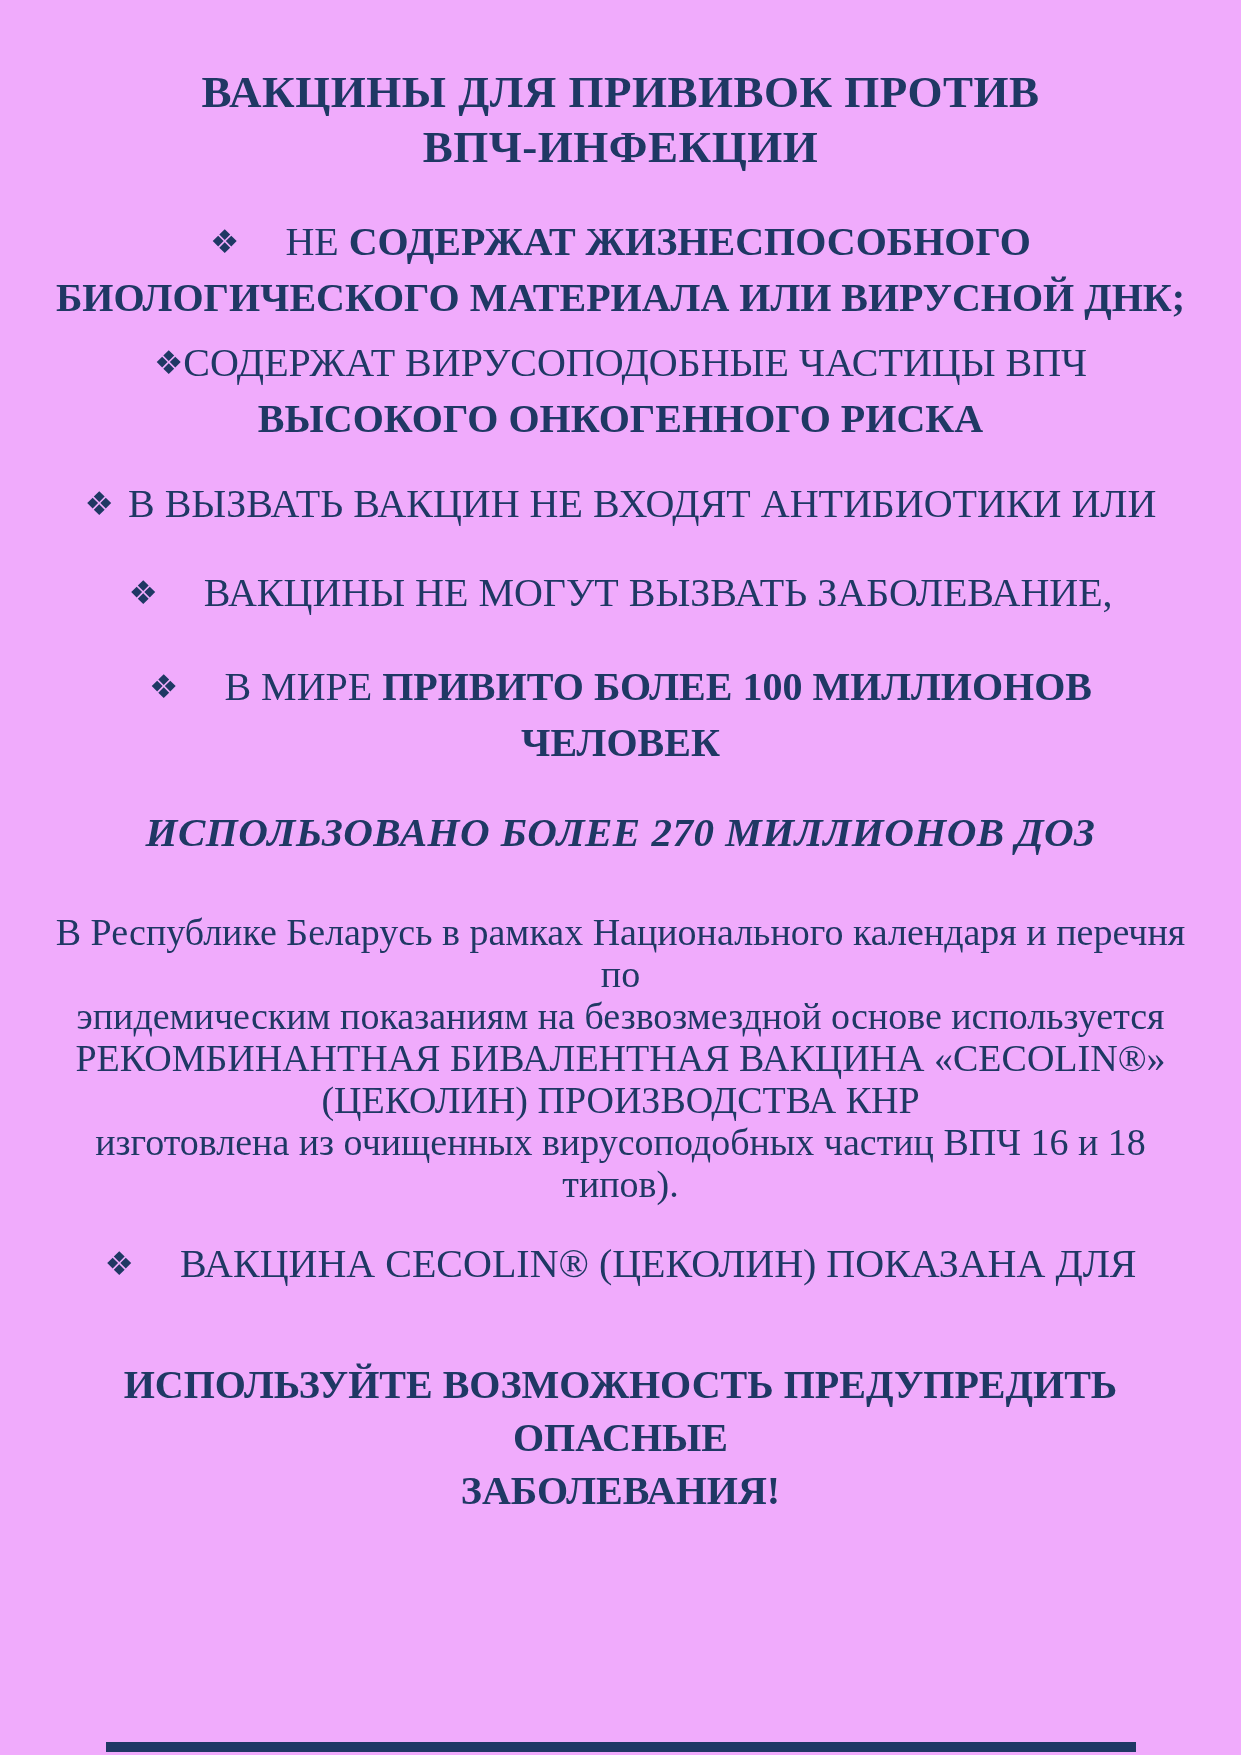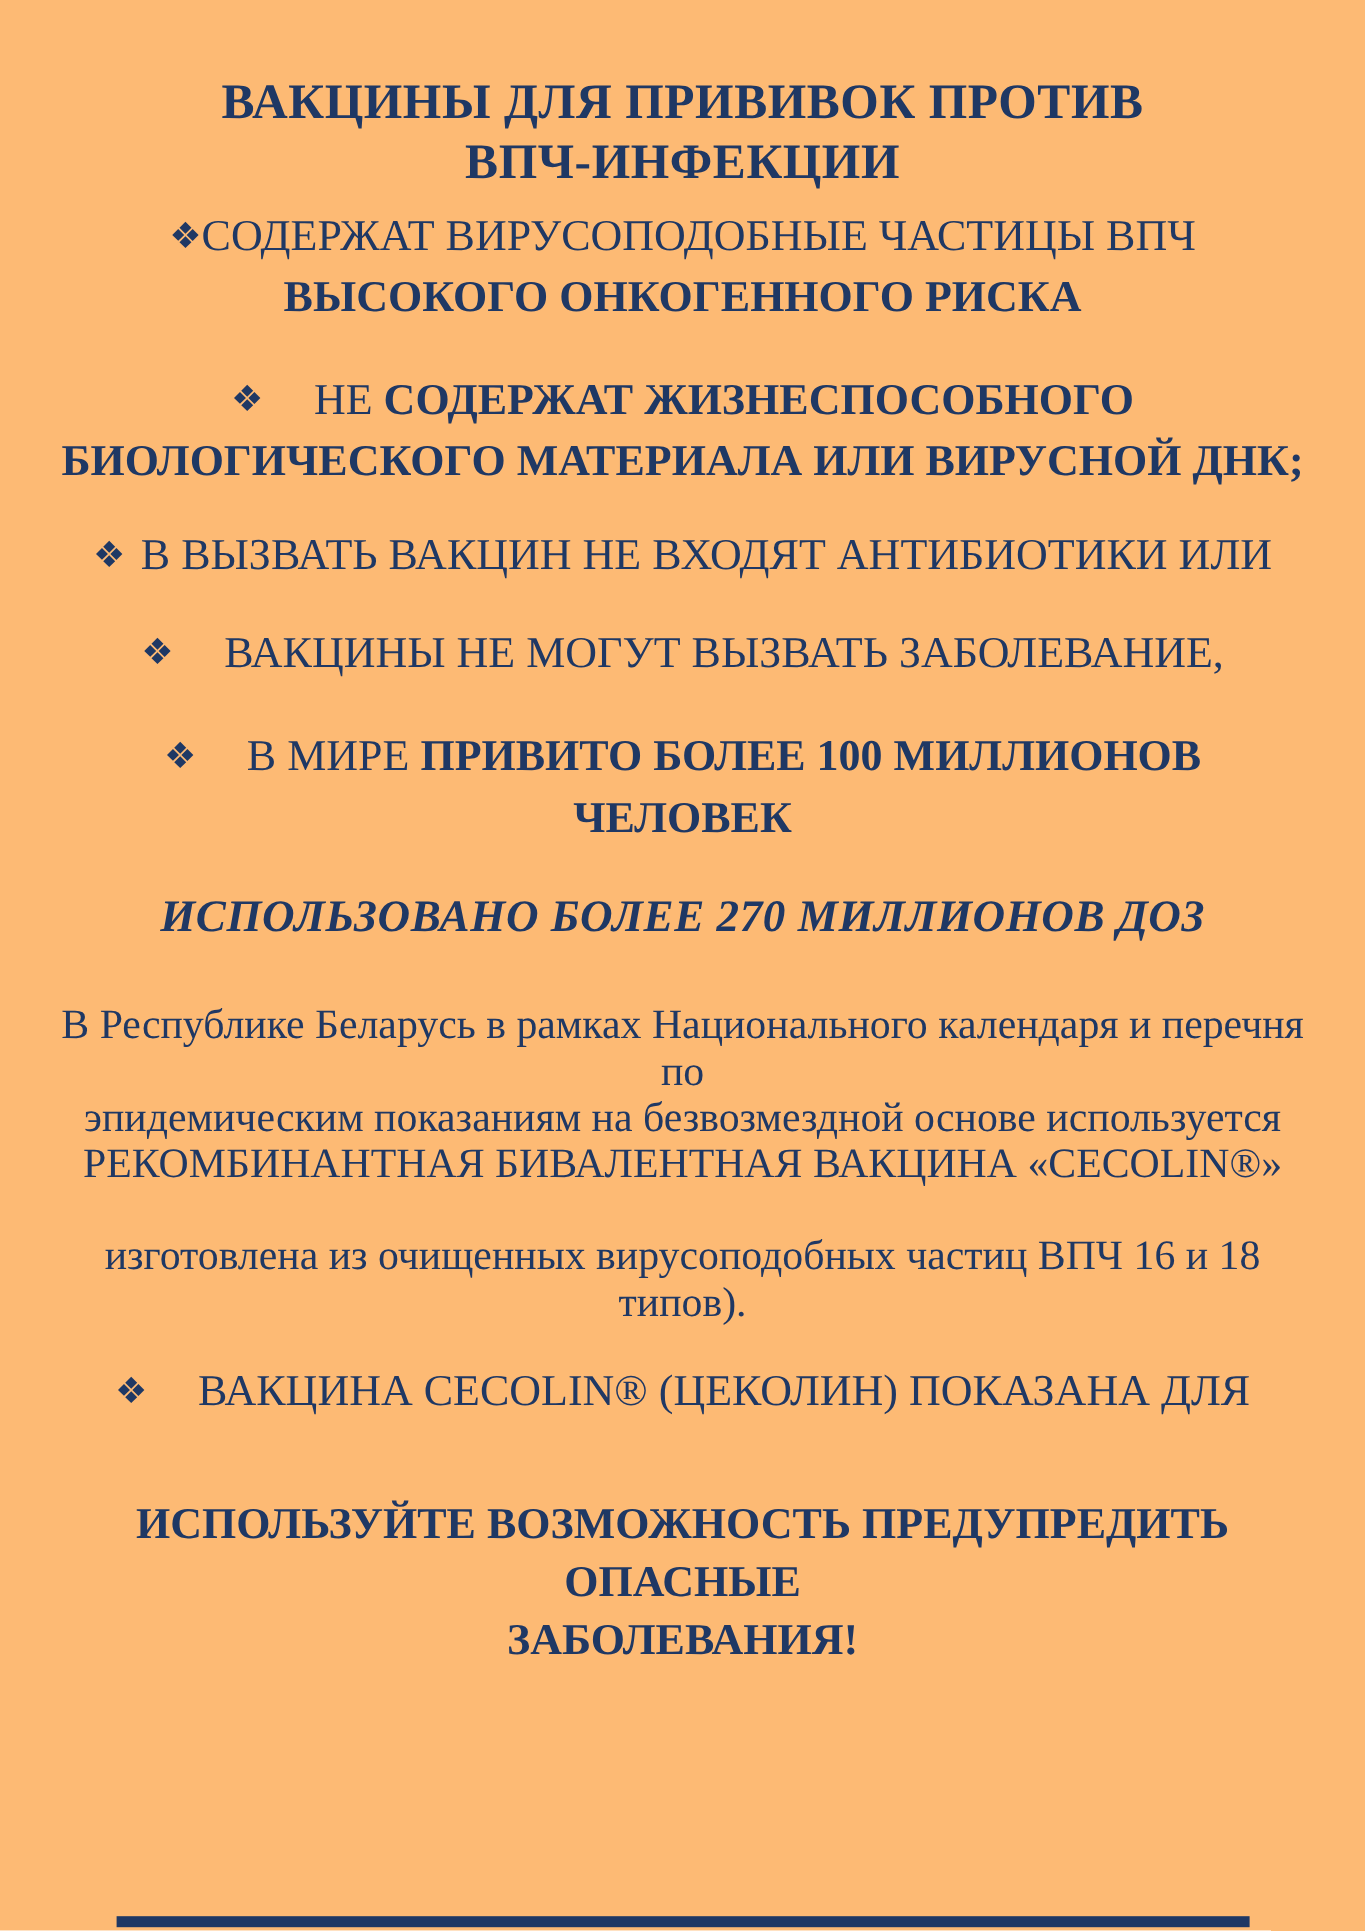--- a/index.html
+++ b/index.html
@@ -1,21 +1,21 @@
 <!DOCTYPE html>
 <html lang="ru"><head>
 <meta charset="utf-8">
 <style>
   html, body { margin: 0; padding: 0; background: #ffffff; }
   .page {
     position: relative;
     width: 1241px;
     height: 1755px;
     margin: 0 auto;
-    background: #fdba74;
+    background: #f0abfc;
     color: #1f3864;
     font-family: "Liberation Serif", "DejaVu Serif", serif;
     overflow: hidden;
     box-sizing: border-box;
     padding: 65px 48px 0 48px;
     text-align: center;
   }
   .title {
     font-size: 45px;
     font-weight: bold;
@@ -78,28 +78,28 @@
 </head>
 <body>
 
 <div class="page">
 
   <div class="title">
     <span>ВАКЦИНЫ ДЛЯ ПРИВИВОК ПРОТИВ</span><br>
     <span>ВПЧ-ИНФЕКЦИИ</span>
   </div>
 
+  <div class="bullet mt-b1">
+    <span class="marker">❖</span><span class="tab"></span><span>НЕ </span><span class="b">СОДЕРЖАТ ЖИЗНЕСПОСОБНОГО</span><br>
+    <span class="b">БИОЛОГИЧЕСКОГО МАТЕРИАЛА ИЛИ ВИРУСНОЙ ДНК;</span>
+  </div>
+
   <div class="bullet mt-b2">
     <span class="marker">❖</span><span>СОДЕРЖАТ ВИРУСОПОДОБНЫЕ ЧАСТИЦЫ ВПЧ</span><br>
     <span class="b">ВЫСОКОГО ОНКОГЕННОГО РИСКА</span>
-  </div>
-
-  <div class="bullet mt-b1">
-    <span class="marker">❖</span><span class="tab"></span><span>НЕ </span><span class="b">СОДЕРЖАТ ЖИЗНЕСПОСОБНОГО</span><br>
-    <span class="b">БИОЛОГИЧЕСКОГО МАТЕРИАЛА ИЛИ ВИРУСНОЙ ДНК;</span>
   </div>
 
   <div class="bullet mt-b3">
     <span class="marker">❖</span><span class="tab-sm"></span><span>В ВЫЗВАТЬ ВАКЦИН НЕ ВХОДЯТ АНТИБИОТИКИ ИЛИ</span><br>
   </div>
 
   <div class="bullet mt-b4">
     <span class="marker">❖</span><span class="tab"></span><span>ВАКЦИНЫ НЕ МОГУТ ВЫЗВАТЬ ЗАБОЛЕВАНИЕ,</span><br>
   </div>
 
@@ -108,21 +108,21 @@
     <span class="marker">❖</span><span class="tab"></span><span>В МИРЕ </span><span class="b">ПРИВИТО БОЛЕЕ 100 МИЛЛИОНОВ</span><br>
     <span class="b">ЧЕЛОВЕК</span>
   </div>
 
   <div class="doses mt-doses">ИСПОЛЬЗОВАНО БОЛЕЕ 270 МИЛЛИОНОВ ДОЗ</div>
 
   <div class="paragraph">
     <span>В Республике Беларусь в рамках Национального календаря и перечня по</span><br>
     <span>эпидемическим показаниям на безвозмездной основе используется</span><br>
     <span>РЕКОМБИНАНТНАЯ БИВАЛЕНТНАЯ ВАКЦИНА «CECOLIN®»</span><br>
-    <br>
+    <span>(ЦЕКОЛИН) ПРОИЗВОДСТВА КНР</span><br>
     <span>изготовлена из очищенных вирусоподобных частиц ВПЧ 16 и 18 типов).</span>
   </div>
 
   <div class="bullet-7">
     <span class="marker">❖</span><span class="tab"></span><span>ВАКЦИНА CECOLIN® (ЦЕКОЛИН) ПОКАЗАНА ДЛЯ</span><br>
   </div>
 
   <div class="cta">
     <span>ИСПОЛЬЗУЙТЕ ВОЗМОЖНОСТЬ ПРЕДУПРЕДИТЬ ОПАСНЫЕ</span><br>
     <span>ЗАБОЛЕВАНИЯ!</span>

